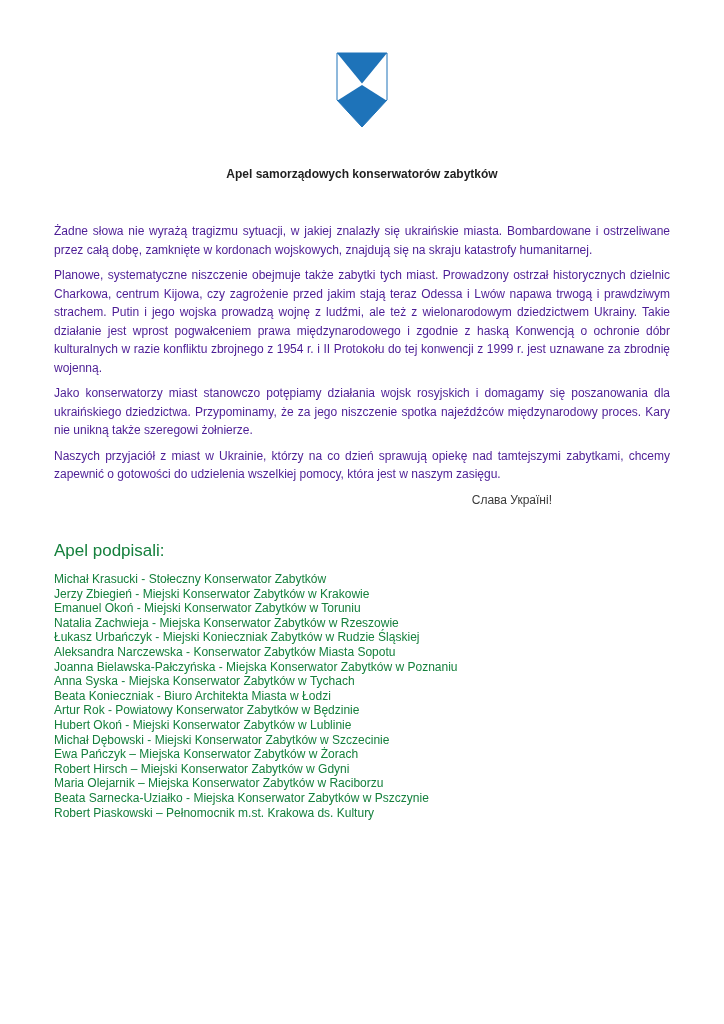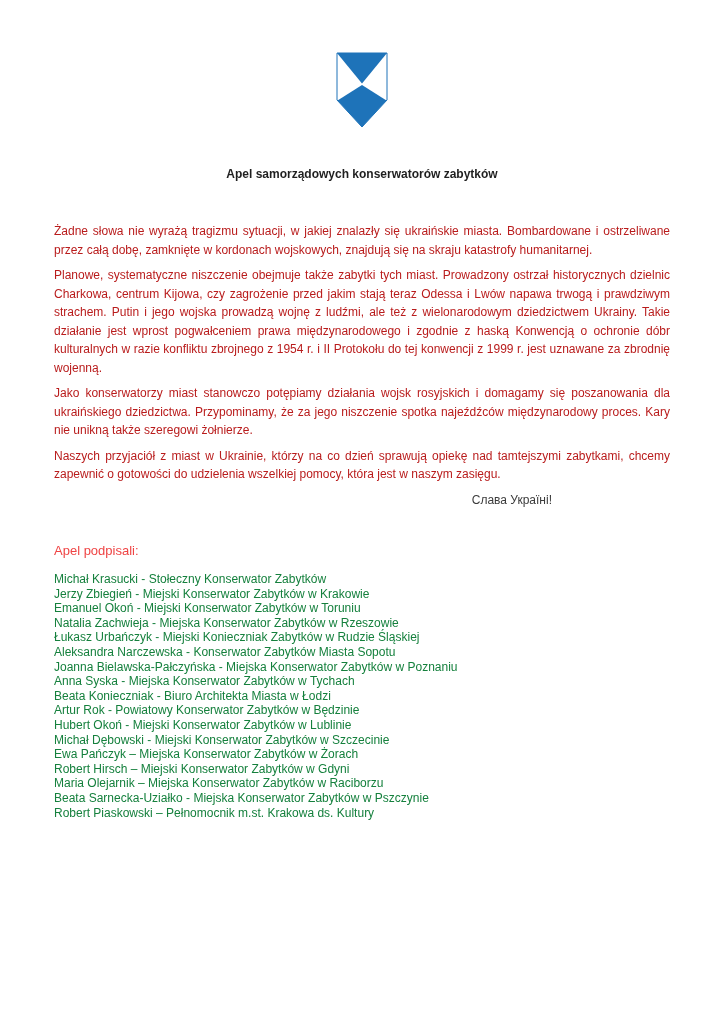--- a/index.html
+++ b/index.html
@@ -30,36 +30,36 @@
     text-align: center;
     font-size: 12px;
     font-weight: bold;
     color: #1f1f1f;
     line-height: 15px;
   }
   .body-text { margin-top: 40px; }
   .para {
     font-size: 12px;
     line-height: 18.5px;
-    color: #b91c1c;
+    color: #4c1d95;
     text-align: justify;
     margin-bottom: 7px;
   }
   .salute {
     font-size: 12px;
     line-height: 18.5px;
     color: #3b3b3b;
     text-align: right;
     padding-right: 118px;
   }
   .sign-heading {
     margin-top: 34px;
-    font-size: 13px;
+    font-size: 17px;
     line-height: 15px;
-    color: #ef4444;
+    color: #15803d;
   }
   .signatories { margin-top: 14px; }
   .signatory {
     font-size: 12px;
     line-height: 14.6px;
     color: #15803d;
     white-space: nowrap;
   }
 </style>
 </head>

